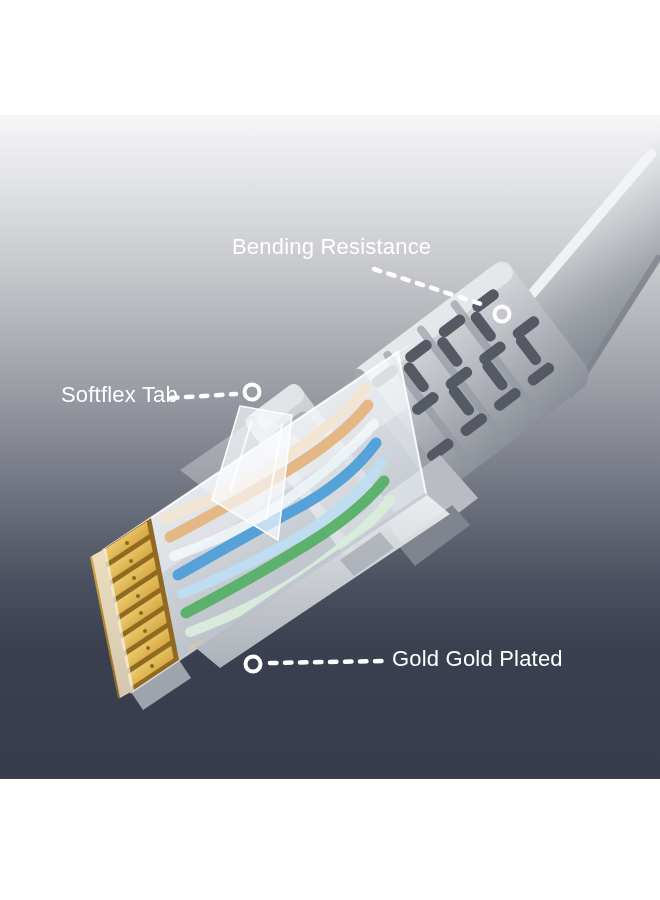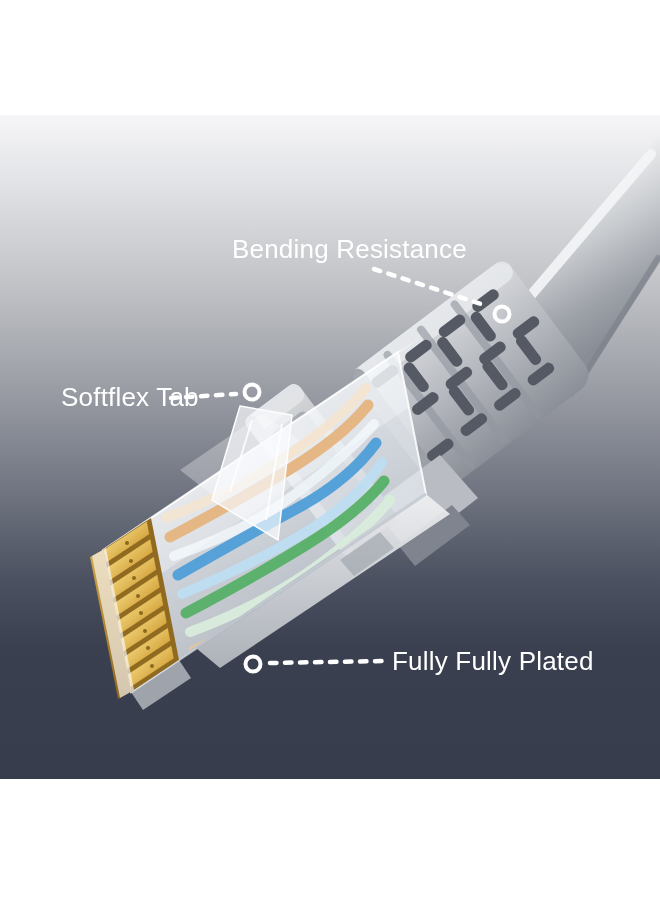--- a/index.html
+++ b/index.html
@@ -7,21 +7,21 @@
     position:relative;
     width:660px;height:900px;
     background:#ffffff;
     overflow:hidden;
     font-family:"Liberation Sans", sans-serif;
   }
   .photo-svg{position:absolute;left:0;top:0;display:block;}
   .anno-label{
     position:absolute;
     color:#ffffff;
-    font-size:26px;
+    font-size:22px;
     font-weight:400;
     line-height:1.1;
     letter-spacing:0.2px;
     white-space:nowrap;
     user-select:none;
   }
   #label-bending{left:232px;top:235px;}
   #label-softflex{left:61px;top:383px;}
   #label-gold{left:392px;top:647px;}
 </style>
@@ -197,14 +197,14 @@
       <circle cx="502" cy="314" r="7.5"></circle>
       <circle cx="252" cy="392" r="7.5"></circle>
       <circle cx="253" cy="664" r="7.5"></circle>
     </g>
   </svg>
 
   <div class="anno-label" id="label-bending">Bending Resistance</div>
 
   <div class="anno-label" id="label-softflex">Softflex Tab</div>
 
-  <div class="anno-label" id="label-gold">Fully Fully Plated</div>
+  <div class="anno-label" id="label-gold">Gold Gold Plated</div>
 </div>
 
 </body></html>

